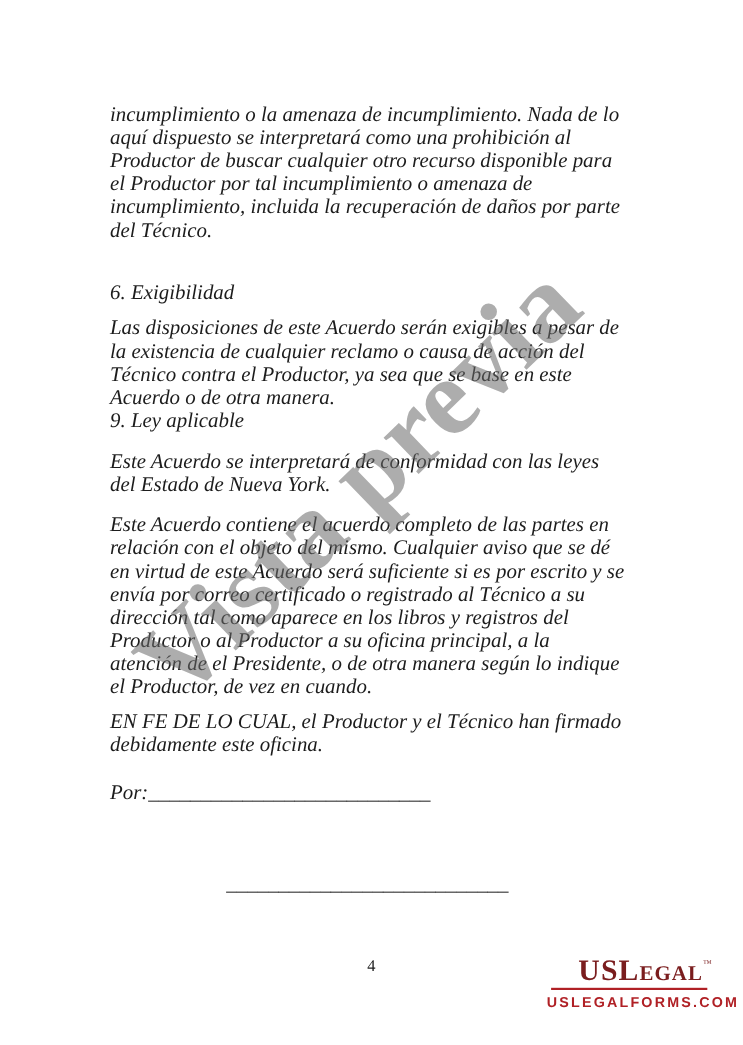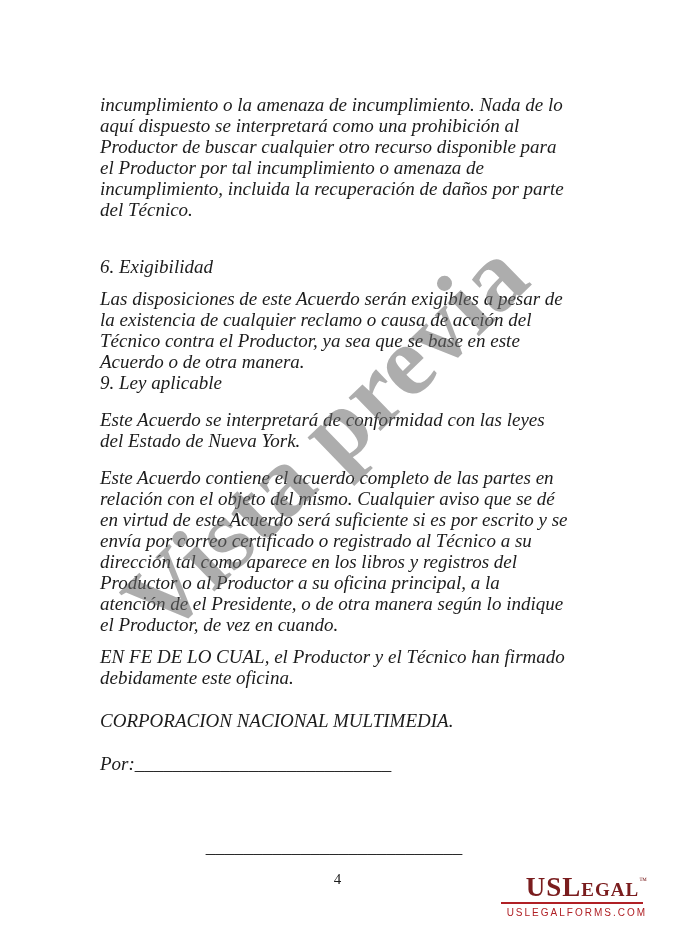--- a/index.html
+++ b/index.html
@@ -78,24 +78,24 @@
     position: relative;
     top: 2px;
   }
   .logo-rule {
     height: 2px;
     background: #b02025;
     margin: 2px 4px 3px 4px;
   }
   .logo-sub {
     font-family: "Liberation Sans", sans-serif;
-    font-size: 10px;
+    font-size: 13px;
     letter-spacing: 2px;
     color: #b02025;
-    font-weight: normal;
+    font-weight: bold;
   }
 </style>
 </head>
 <body>
 
 <div class="page">
 
   <div class="watermark">Vista previa</div>
 
   <div class="content">
@@ -107,21 +107,20 @@
 
     <p>9. Ley aplicable</p>
 
     <p class="sp-md">Este Acuerdo se interpretará de conformidad con las leyes del Estado de Nueva York.</p>
 
 
     <p class="sp-md">Este Acuerdo contiene el acuerdo completo de las partes en relación con el objeto del mismo. Cualquier aviso que se dé en virtud de este Acuerdo será suficiente si es por escrito y se envía por correo certificado o registrado al Técnico a su dirección tal como aparece en los libros y registros del Productor o al Productor a su oficina principal, a la atención de el Presidente, o de otra manera según lo indique el Productor, de vez en cuando.</p>
 
     <p class="sp-sm">EN FE DE LO CUAL, el Productor y el Técnico han firmado debidamente este oficina.</p>
 
-    <p class="sp-lg">CORPORACION NACIONAL MULTIMEDIA.</p>
 
     <p class="sp-lg">Por:___________________________</p>
 
 
     <p class="sp-huge">___________________________</p>
   </div>
 
   <div class="page-number">4</div>
 
   <div class="logo">

